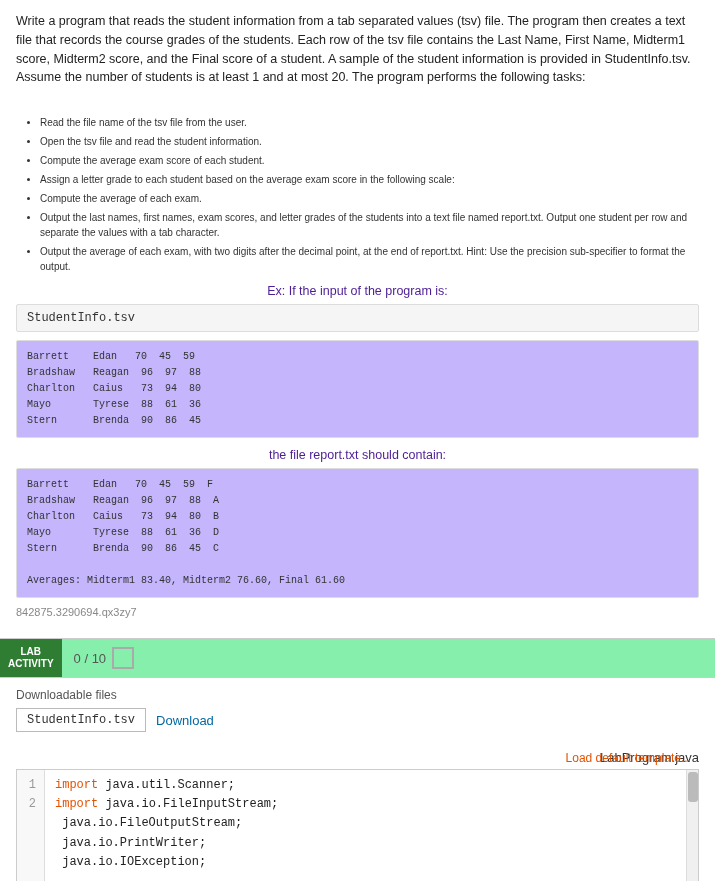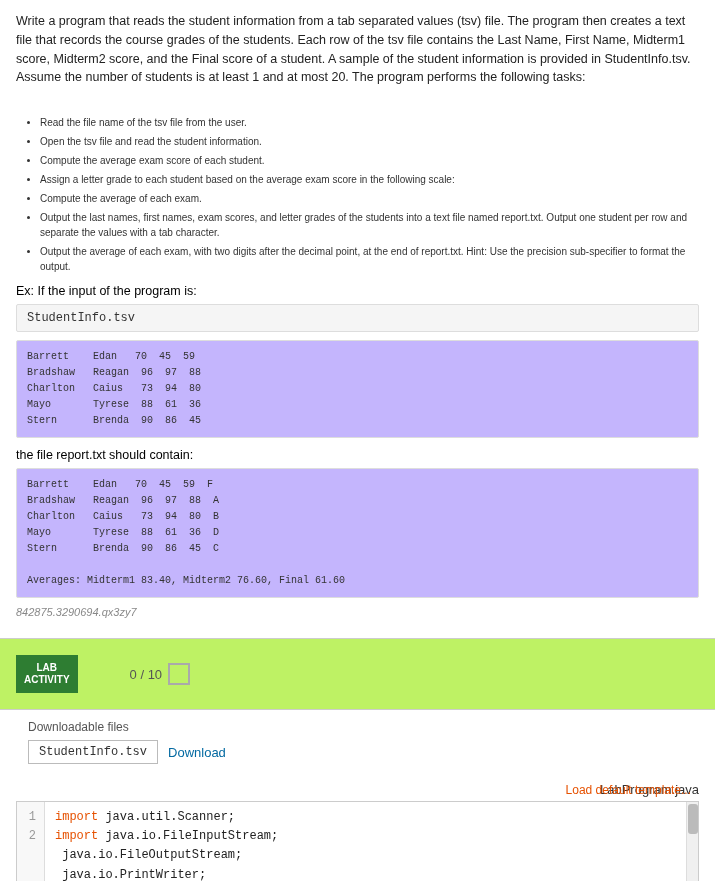--- a/index.html
+++ b/index.html
@@ -31,21 +31,22 @@
 
     .task-list li {
       margin-bottom: 4px;
       font-size: 10px;
       line-height: 1.5;
     }
 
     .example-label {
       font-size: 12.5px;
       margin: 10px 0 6px 0;
-      color: #000000;
+      color: #4c1d95;
+      text-align: center;
     }
 
     .code-box {
       background: #f5f5f5;
       border: 1px solid #ddd;
       padding: 6px 10px;
       font-family: 'Courier New', monospace;
       font-size: 12px;
       margin-bottom: 8px;
       border-radius: 2px;
@@ -61,33 +62,31 @@
       margin-bottom: 8px;
       border-radius: 2px;
       white-space: pre;
       line-height: 1.6;
     }
 
     .small-note {
       font-size: 11px;
       color: #888;
       margin-bottom: 2px;
-      font-style: italic;
     }
 
     
     .lab-activity-bar {
       display: flex;
       align-items: center;
-      background: #bef264;
+      background: #86efac;
       border-top: 1px solid #ccc;
       border-bottom: 1px solid #ccc;
-      padding: 16px;
+      padding: 0;
       margin-top: 6px;
-      gap: 40px;
     }
 
     .lab-badge {
       background: #2e7d32;
       color: #fff;
       font-size: 10px;
       font-weight: bold;
       padding: 6px 8px;
       line-height: 1.2;
       text-align: center;
@@ -121,21 +120,21 @@
       height: 22px;
       border: 2px solid #aaa;
       display: inline-flex;
       align-items: center;
       justify-content: center;
       font-size: 11px;
     }
 
     
     .download-section {
-      padding: 10px 28px;
+      padding: 10px 16px;
       background: #fff;
     }
 
     .download-label {
       font-size: 12px;
       color: #555;
       margin-bottom: 6px;
     }
 
     .download-row {

